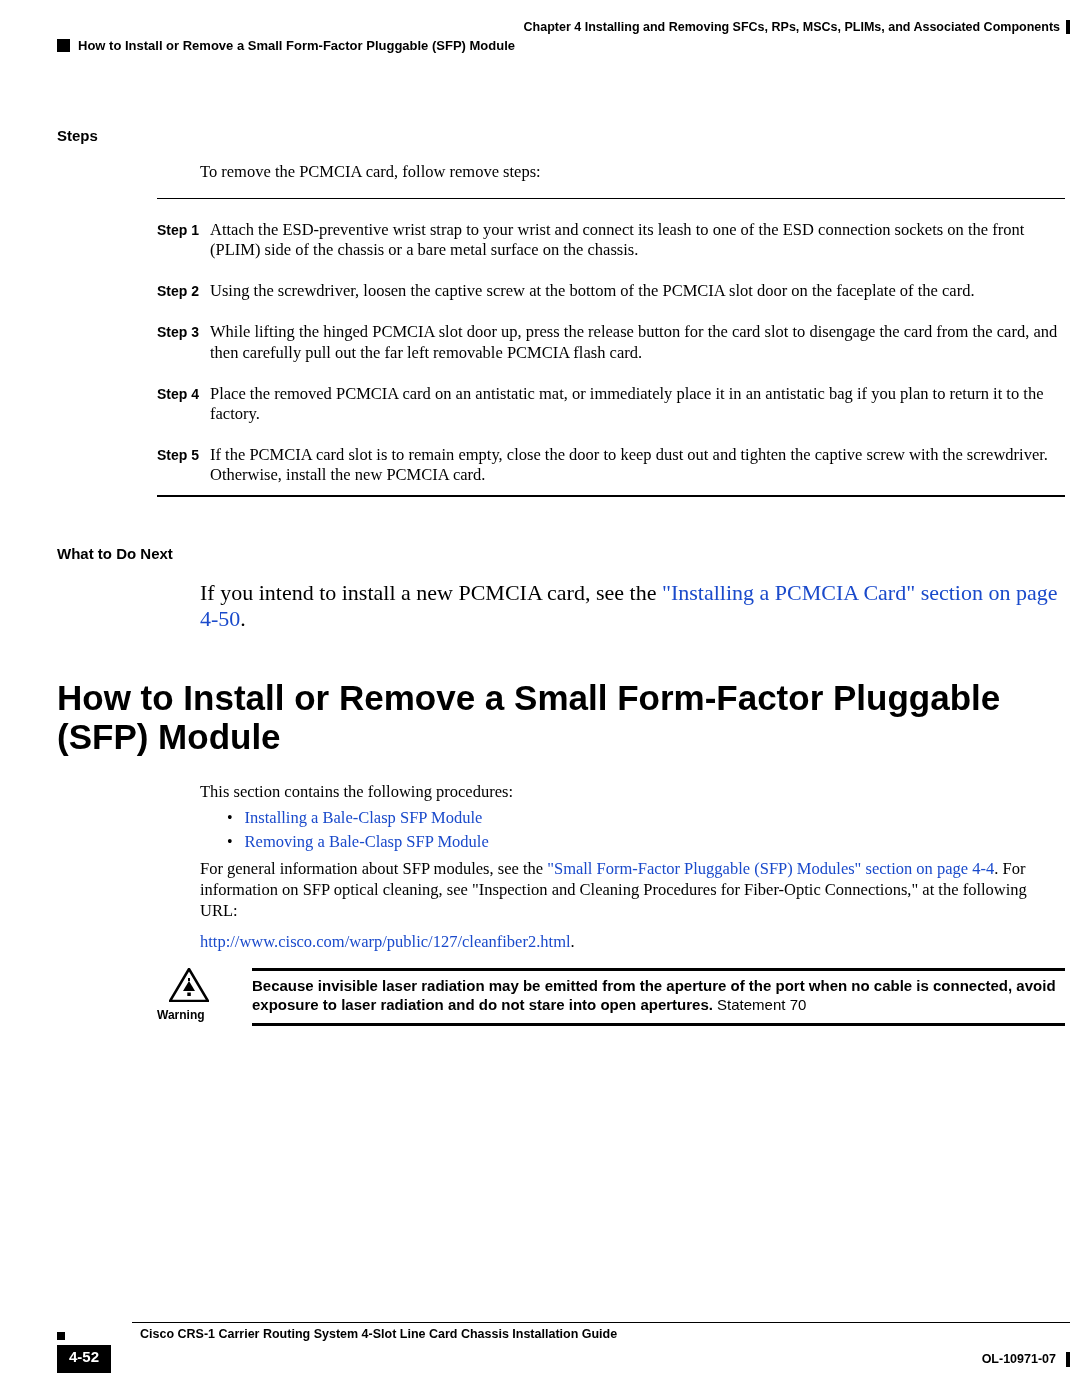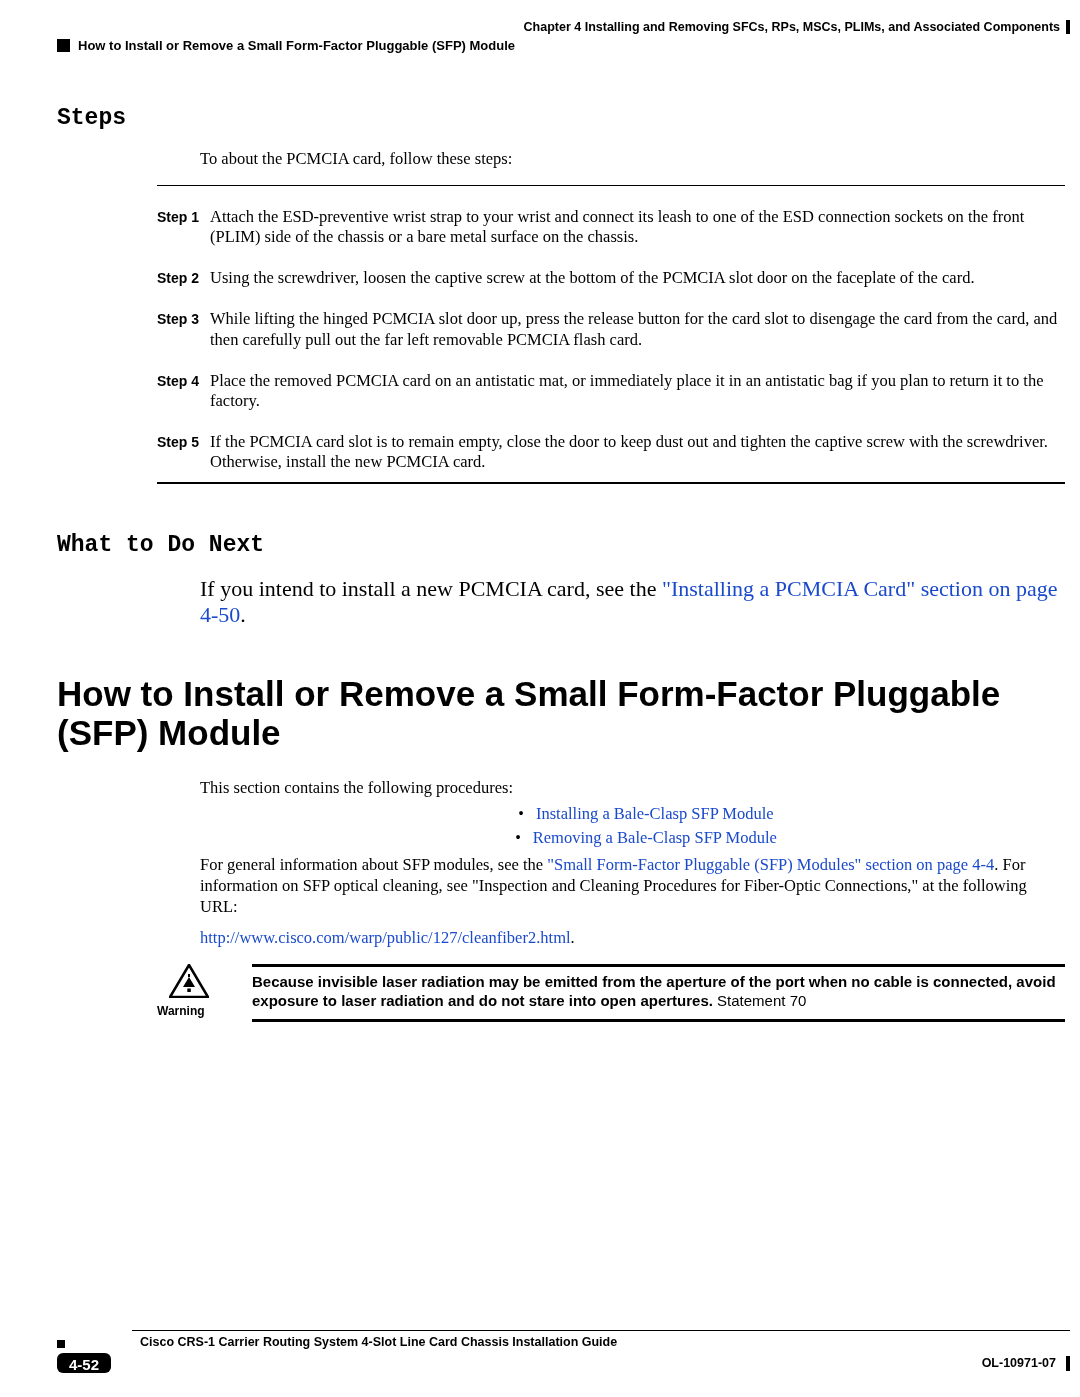--- a/index.html
+++ b/index.html
@@ -57,24 +57,25 @@
   }
 
   .content {
     position: absolute;
     top: 105px;
     left: 57px;
     right: 15px;
   }
 
   .h3 {
-    font-family: Liberation Mono, monospace;
-    font-weight: bold;
-    font-size: 23px;
+    font-family: Liberation Sans, sans-serif;
+    font-weight: bold;
+    font-size: 15px;
     margin-bottom: 18px;
+    margin-top: 22px;
   }
   .intro {
     font-size: 16.5px;
     margin-left: 143px;
     margin-bottom: 6px;
   }
 
   .hr-thin {
     border: none;
     border-top: 1px solid #000;
@@ -130,21 +131,20 @@
     font-size: 16.5px;
     line-height: 1.28;
   }
   .bullet-list {
     margin: 6px 0 6px 170px;
     font-size: 16.5px;
   }
   .bullet-list li {
     list-style: none;
     margin: 4px 0;
-    text-align: center;
   }
   .bullet-list li::before {
     content: "•";
     margin-right: 12px;
     font-size: 16px;
   }
 
   .warning-block {
     display: flex;
     align-items: flex-start;
@@ -215,22 +215,21 @@
     display: flex;
     align-items: center;
     margin-top: 4px;
   }
   .page-box {
     background: #000;
     color: #fff;
     font-family: Arial, Helvetica, sans-serif;
     font-weight: bold;
     font-size: 15px;
-    padding: 3px 12px 0 12px;
-    border-radius: 6px;
+    padding: 3px 12px 8px 12px;
   }
   .footer-doc {
     margin-left: auto;
     font-family: Arial, Helvetica, sans-serif;
     font-weight: bold;
     font-size: 12.5px;
     padding-right: 4px;
   }
   .footer-bar-right {
     display: inline-block;
@@ -258,21 +257,21 @@
   </div>
   <div class="header-row2">
     <div class="header-sq"></div>
     <span class="header-section">How to Install or Remove a Small Form-Factor Pluggable (SFP) Module</span>
   </div>
 </div>
 
 <div class="content">
 
   <div class="h3">Steps</div>
-  <div class="intro">To about the PCMCIA card, follow these steps:</div>
+  <div class="intro">To remove the PCMCIA card, follow remove steps:</div>
 
   <hr class="hr-thin">
 
   <div class="steps">
     <div class="step-row">
       <div class="step-label">Step 1</div>
       <div class="step-text">Attach the ESD-preventive wrist strap to your wrist and connect its leash to one of the ESD connection sockets on the front (PLIM) side of the chassis or a bare metal surface on the chassis.</div>
     </div>
     <div class="step-row">
       <div class="step-label">Step 2</div>

